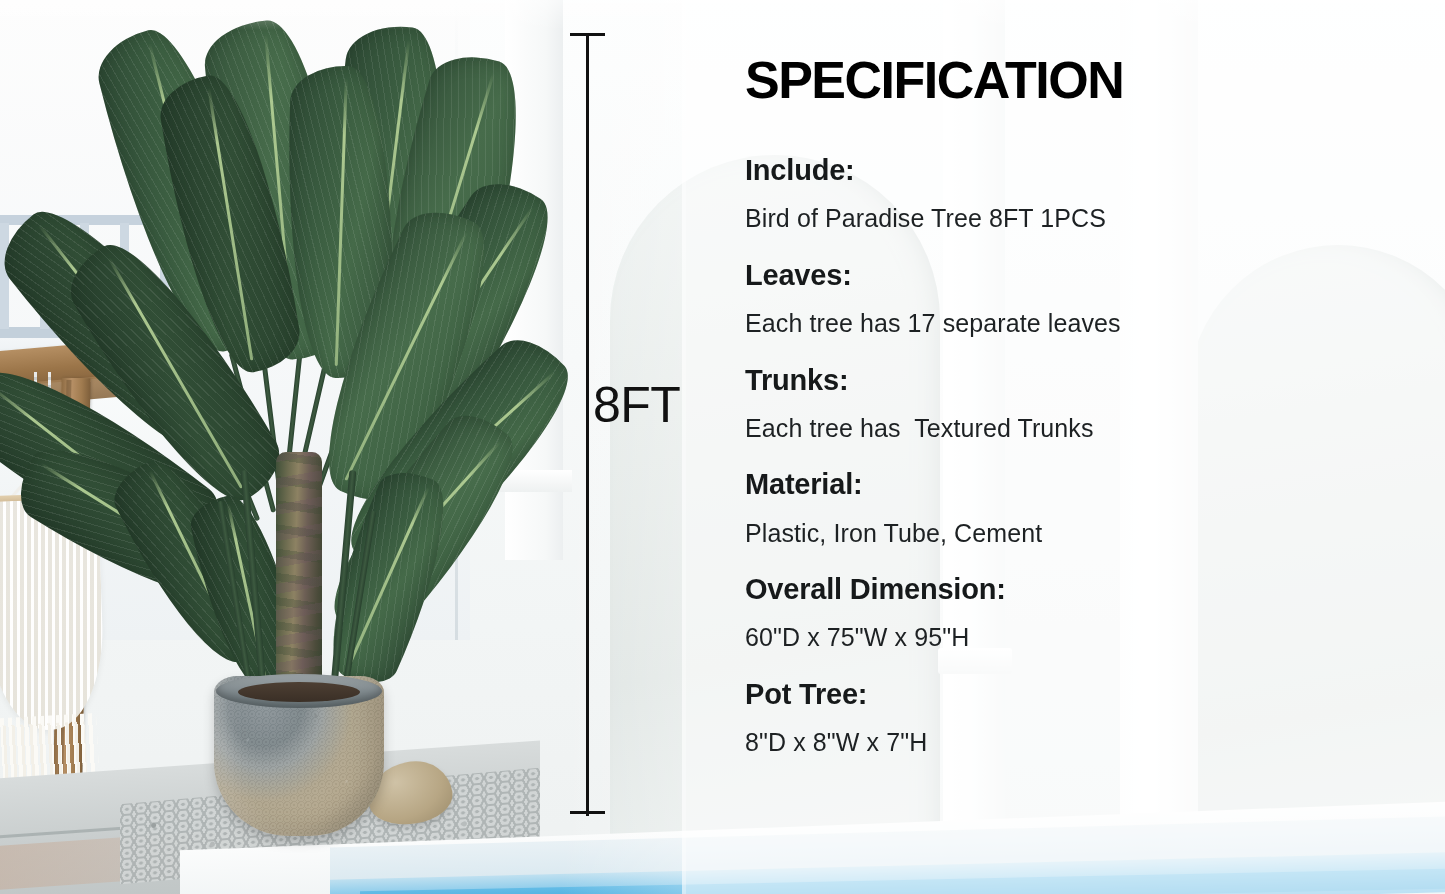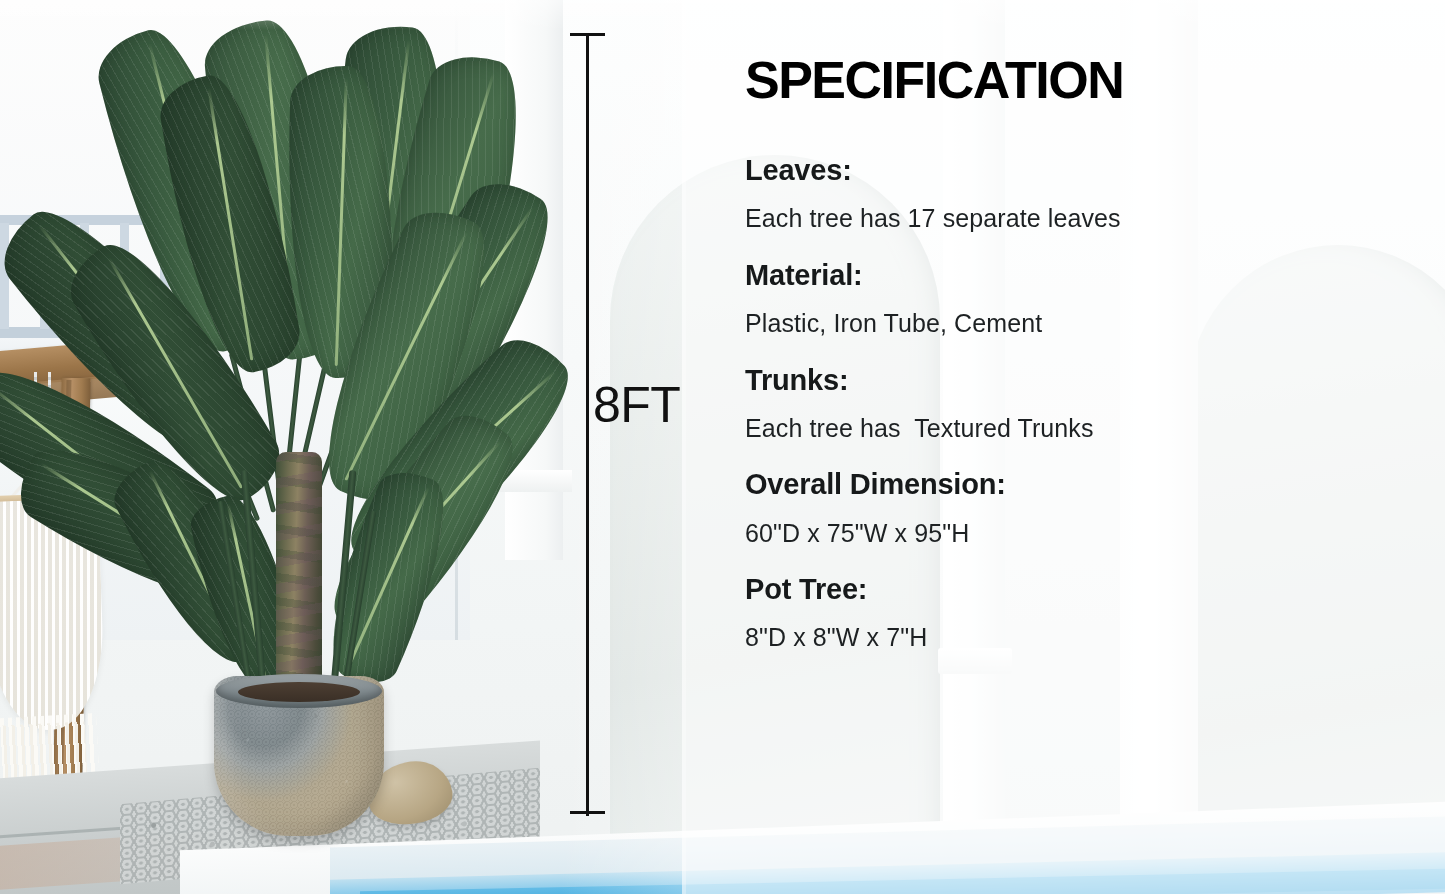--- a/index.html
+++ b/index.html
@@ -432,37 +432,41 @@
   <div class="measure">
     <div class="measure-cap top"></div>
     <div class="measure-line"></div>
     <div class="measure-cap bottom"></div>
   </div>
   <div class="measure-label">8FT</div>
 
   <div class="spec">
     <h1 class="spec-title">SPECIFICATION</h1>
 
+    <div class="spec-row">
+      <div class="spec-label">Include:</div>
+      <div class="spec-value">Bird of Paradise Tree 8FT 1PCS</div>
+    </div>
 
     <div class="spec-row">
       <div class="spec-label">Leaves:</div>
       <div class="spec-value">Each tree has 17 separate leaves</div>
     </div>
 
     <div class="spec-row">
+      <div class="spec-label">Trunks:</div>
+      <div class="spec-value">Each tree has  Textured Trunks</div>
+    </div>
+
+    <div class="spec-row">
       <div class="spec-label">Material:</div>
       <div class="spec-value">Plastic, Iron Tube, Cement</div>
     </div>
 
     <div class="spec-row">
-      <div class="spec-label">Trunks:</div>
-      <div class="spec-value">Each tree has  Textured Trunks</div>
-    </div>
-
-    <div class="spec-row">
       <div class="spec-label">Overall Dimension:</div>
       <div class="spec-value">60"D x 75"W x 95"H</div>
     </div>
 
     <div class="spec-row">
       <div class="spec-label">Pot Tree:</div>
       <div class="spec-value">8"D x 8"W x 7"H</div>
     </div>
   </div>
 

